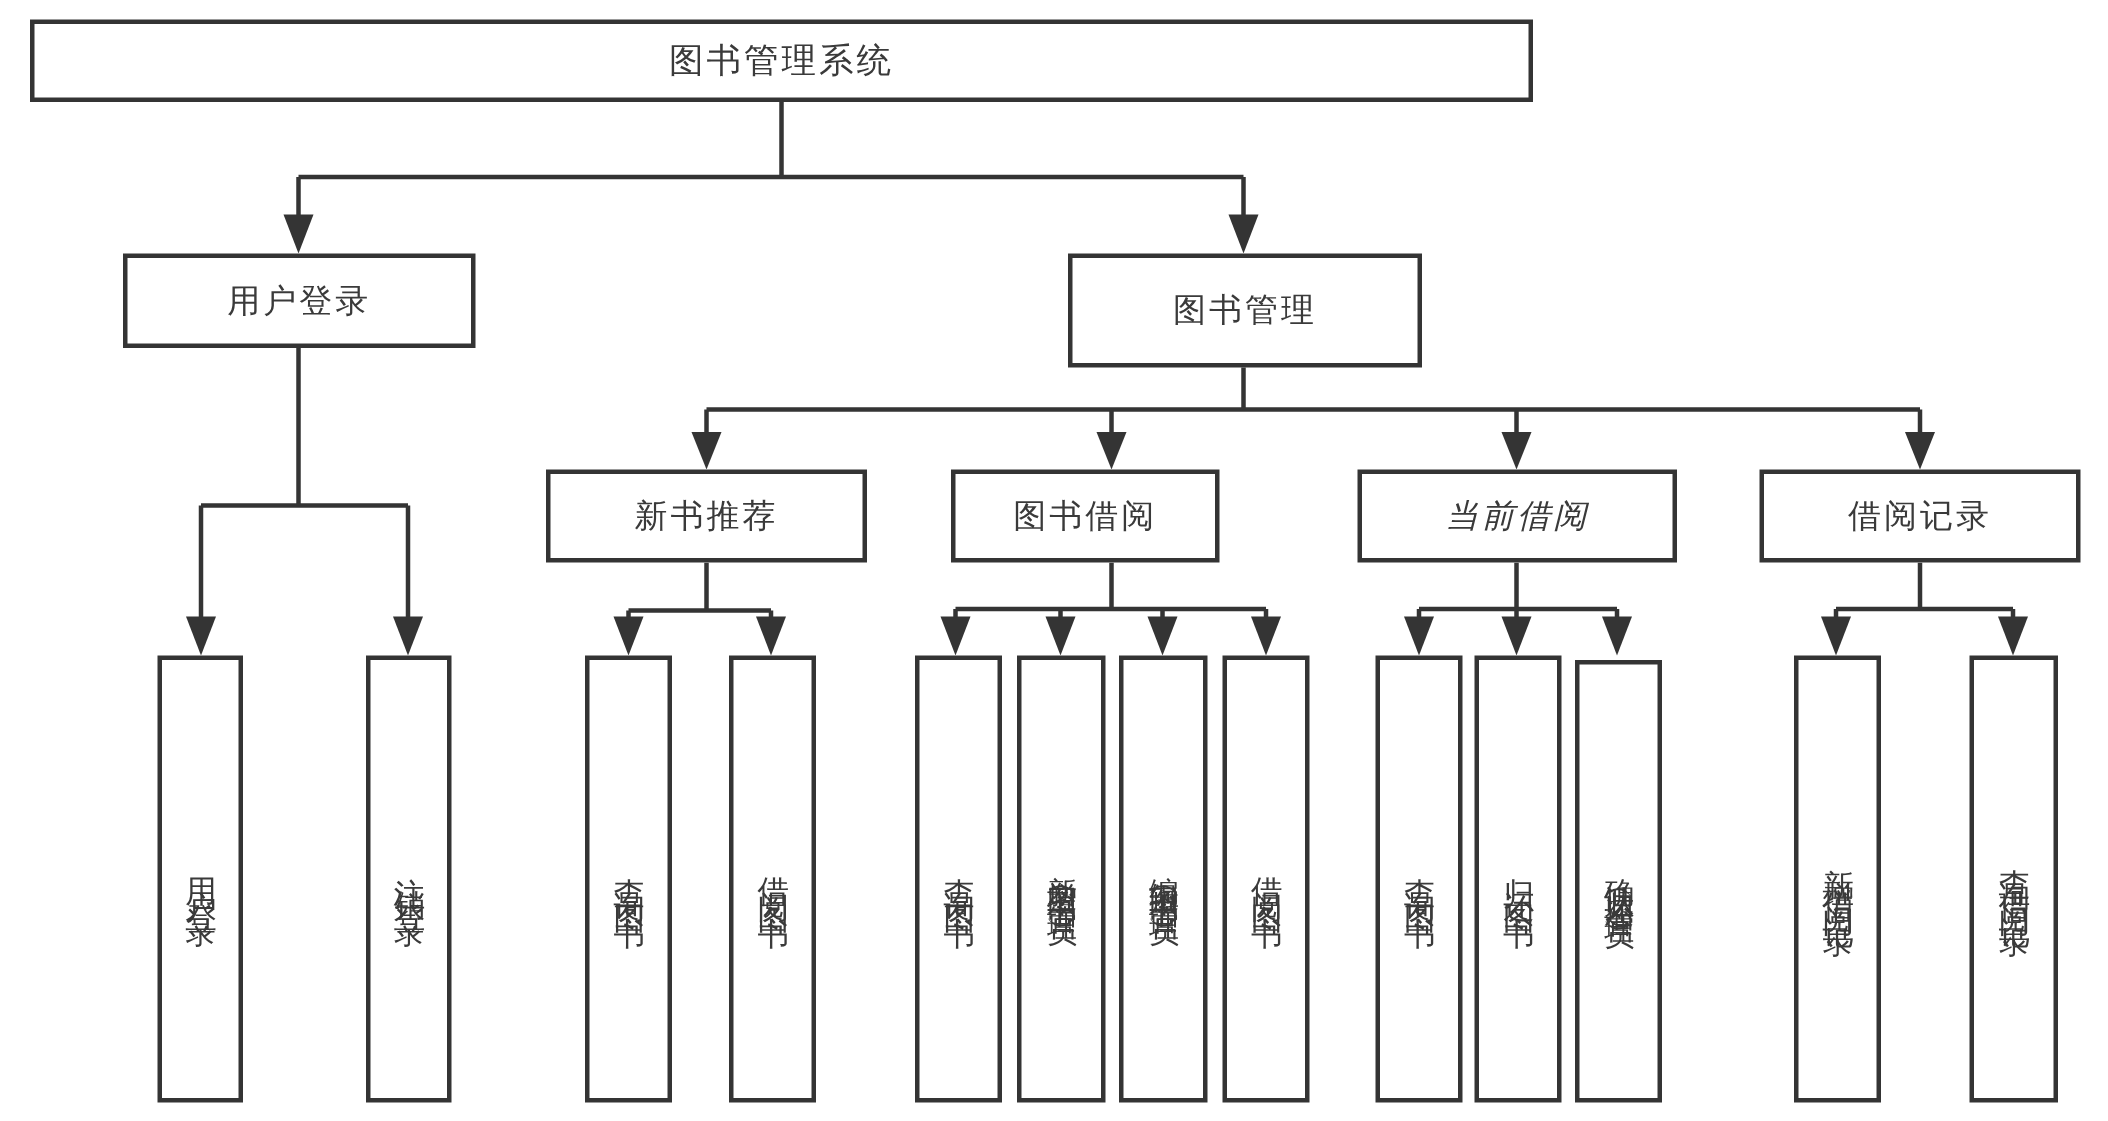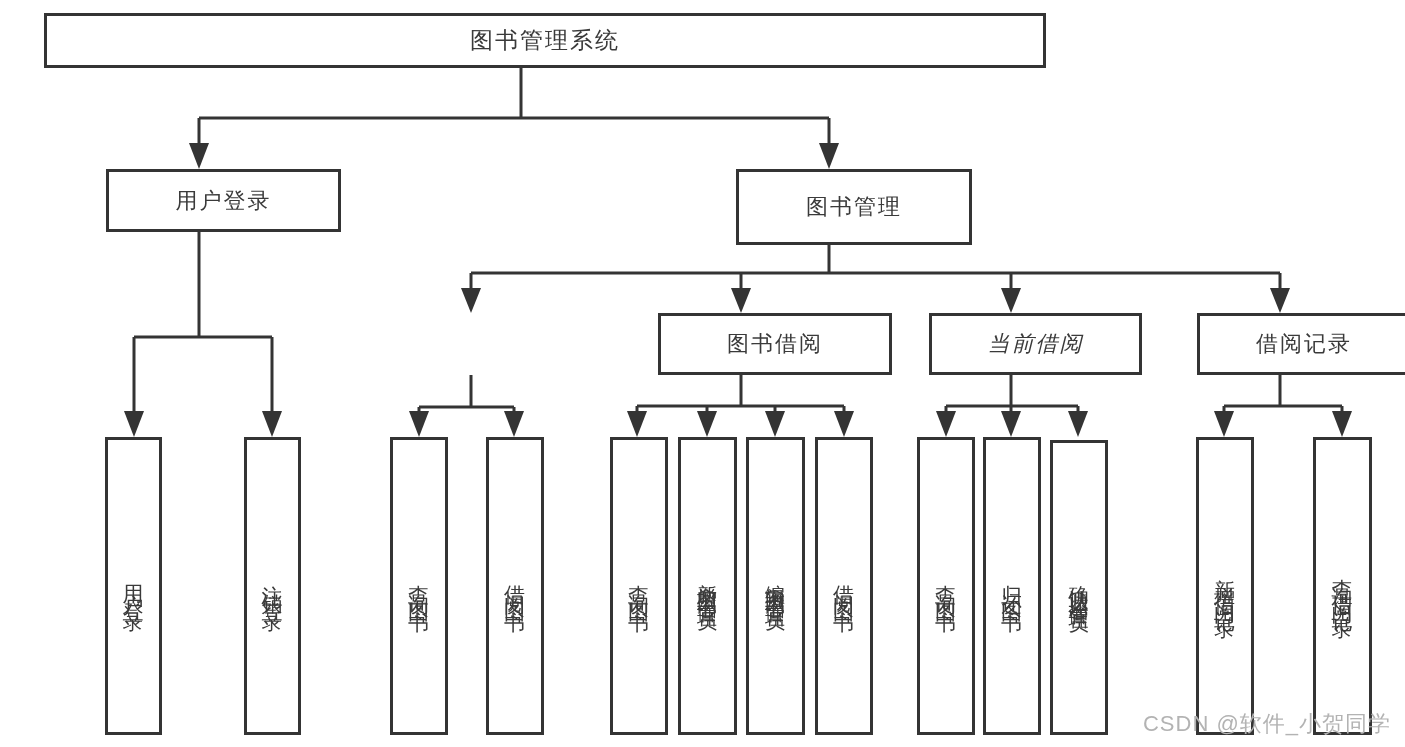--- a/index.html
+++ b/index.html
@@ -12,21 +12,21 @@
   }
   #connectors{position:absolute;left:0;top:0;width:1405px;height:747px;}
   .node{
     position:absolute;
     background:#ffffff;
     border:3px solid #343434;
     box-sizing:border-box;
     display:flex;align-items:center;justify-content:center;
     color:#3a3a3a;
   }
-  .h{font-size:22px;letter-spacing:2px;white-space:nowrap;margin-left:24px;}
+  .h{font-size:22px;letter-spacing:2px;white-space:nowrap;}
   .title{font-size:23px;}
   .v{
     writing-mode:vertical-rl;
     font-size:21px;
     letter-spacing:9px;
     line-height:1;
     padding:4px 0;
   }
   .v.long{letter-spacing:4px;font-size:20px;}
   .v.mid{letter-spacing:8px;}
@@ -82,21 +82,22 @@
       <polygon points="1224,437 1214,411 1234,411"></polygon>
       <polygon points="1342,437 1332,411 1352,411"></polygon>
     </g>
   </svg>
 
   <div class="node h title" style="left:20px;top:13px;width:1002px;height:55px;">图书管理系统</div>
 
   <div class="node h" style="left:82px;top:169px;width:235px;height:63px;">用户登录</div>
   <div class="node h" style="left:712px;top:169px;width:236px;height:76px;">图书管理</div>
 
-  <div class="node h" style="left:634px;top:313px;width:234px;height:62px;">图书借阅</div>
+  <div class="node h" style="left:364px;top:313px;width:214px;height:62px;">新书推荐</div>
+  <div class="node h" style="left:634px;top:313px;width:179px;height:62px;">图书借阅</div>
   <div class="node h" style="left:905px;top:313px;width:213px;height:62px;font-style:italic;">当前借阅</div>
   <div class="node h" style="left:1173px;top:313px;width:214px;height:62px;">借阅记录</div>
 
   <div class="node v" style="left:105px;top:437px;width:57px;height:298px;">用户登录</div>
   <div class="node v" style="left:244px;top:437px;width:57px;height:298px;">注销登录</div>
 
   <div class="node v" style="left:390px;top:437px;width:58px;height:298px;">查询图书</div>
   <div class="node v" style="left:486px;top:437px;width:58px;height:298px;">借阅图书</div>
 
   <div class="node v" style="left:610px;top:437px;width:58px;height:298px;">查询图书</div>
@@ -104,15 +105,14 @@
   <div class="node v long" style="left:746px;top:437px;width:59px;height:298px;">编辑图书（管理员）</div>
   <div class="node v" style="left:815px;top:437px;width:58px;height:298px;">借阅图书</div>
 
   <div class="node v" style="left:917px;top:437px;width:58px;height:298px;">查询图书</div>
   <div class="node v" style="left:983px;top:437px;width:58px;height:298px;">归还图书</div>
   <div class="node v long" style="left:1050px;top:440px;width:58px;height:295px;">确认归还（管理员）</div>
 
   <div class="node v mid" style="left:1196px;top:437px;width:58px;height:298px;">新增借阅记录</div>
   <div class="node v mid" style="left:1313px;top:437px;width:59px;height:298px;">查询借阅记录</div>
 
-  <div id="watermark">CSDN @软件_小贺同学</div>
 
 </div>
 
 </body></html>

